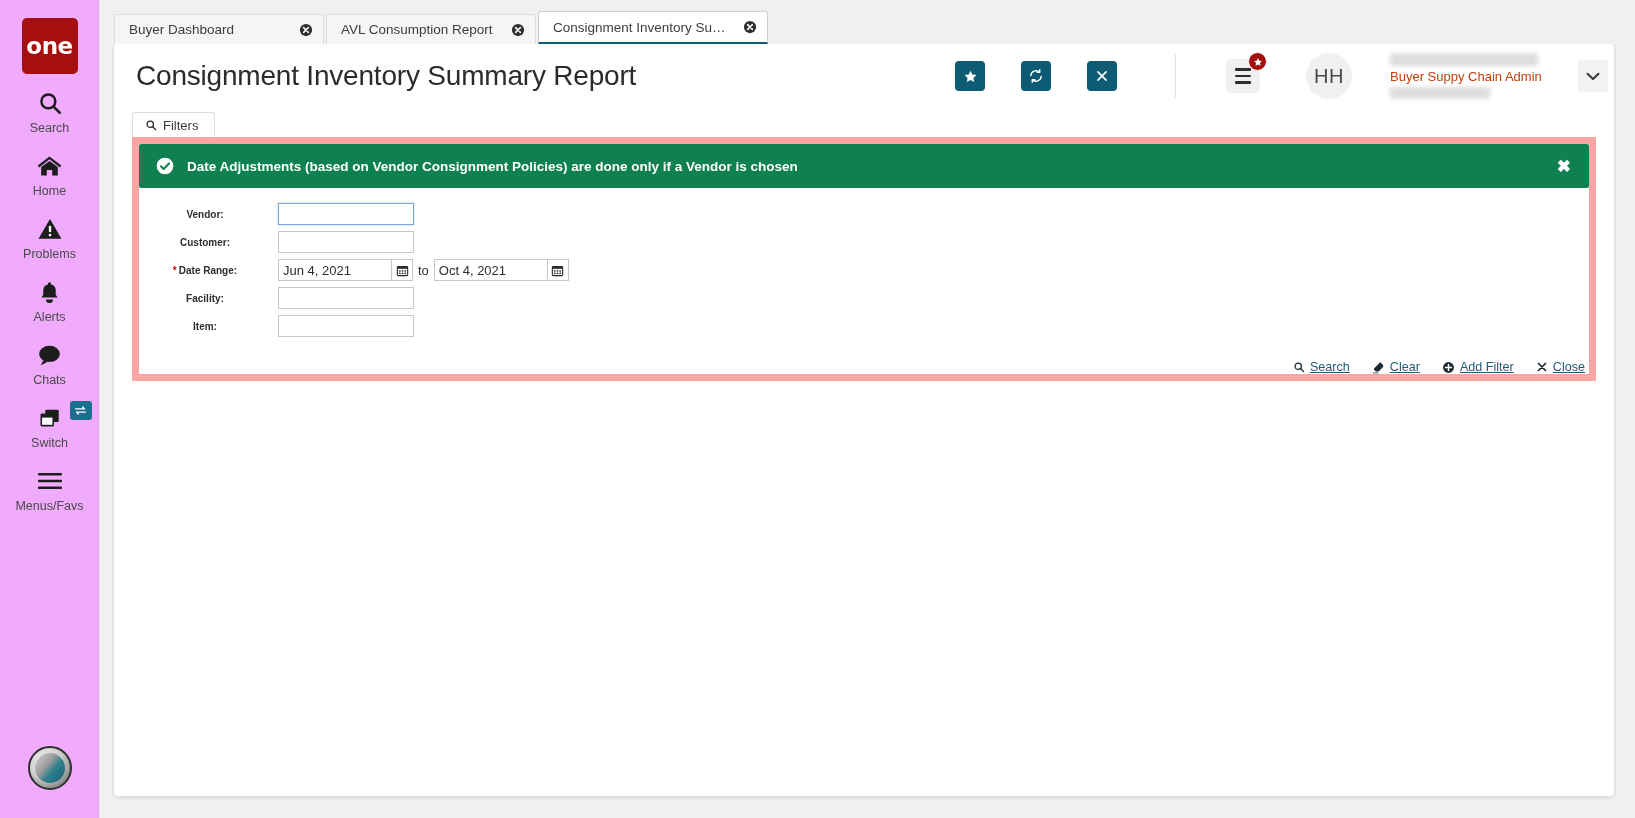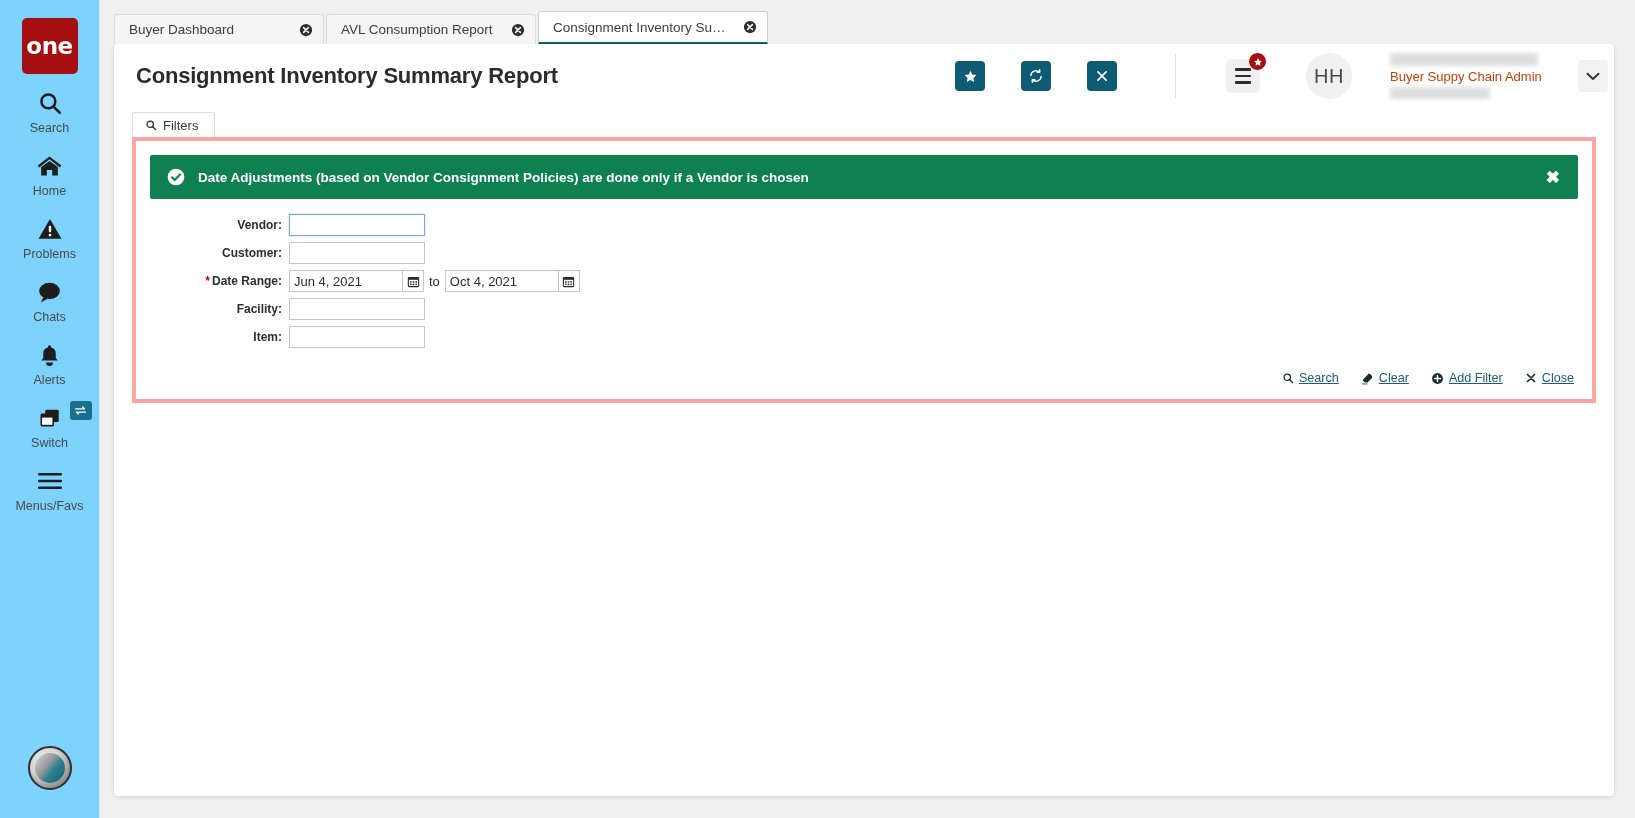--- a/index.html
+++ b/index.html
@@ -7,21 +7,21 @@
     width: 1635px; height: 818px;
     font-family: "Liberation Sans", sans-serif;
     background: #f0f0f0;
     overflow: hidden;
   }
   .app { position: relative; width: 1635px; height: 818px; display: flex; }
 
   
   .leftnav {
     width: 100px; height: 818px;
-    background: #7dd3fc;
+    background: #f0abfc;
     border-right: 1px solid #e2e2e2;
     display: flex; flex-direction: column; align-items: center;
     position: relative; flex: 0 0 100px;
     box-shadow: 2px 0 4px rgba(0,0,0,0.04);
   }
   .logo {
     width: 56px; height: 56px; margin-top: 18px;
     background: #a50f0f; border-radius: 5px;
     display: flex; align-items: center; justify-content: center;
   }
@@ -98,21 +98,21 @@
     box-shadow: 0 1px 4px rgba(0,0,0,0.14);
     overflow: hidden;
   }
 
   
   .pagehead {
     height: 64px; display: flex; align-items: center;
     padding: 0 0 0 22px; position: relative;
   }
   .pagetitle {
-    font-size: 22px; font-weight: 700; color: #2b2b2b;
+    font-size: 28px; font-weight: 400; color: #2b2b2b;
     font-family: "Liberation Sans", sans-serif; letter-spacing: -0.2px; text-align: center;
   }
   .headright {
     margin-left: auto; display: flex; align-items: center; height: 64px;
     padding-right: 6px;
     gap: 28px;
   }
   .sqbtn {
     width: 30px; height: 30px; border-radius: 4px; background: #0e5c74;
     display: flex; align-items: center; justify-content: center;
@@ -157,39 +157,39 @@
   .filtwrap { padding: 0 18px; margin-top: 4px; }
   .tabstrip { display: flex; align-items: center; height: 25px; }
   .ftab {
     height: 25px; padding: 0 16px 0 12px;
     border: 1px solid #dcdcdc; border-bottom: none;
     background: #fff; border-radius: 3px 3px 0 0;
     display: flex; align-items: center; gap: 6px; cursor: pointer;
   }
   .ftab span { font-size: 13px; color: #3a3a3a; }
   .filtbody {
-    border: 4px solid #fca5a5; padding: 14px; min-height: 205px;
+    border: 7px solid #fca5a5; min-height: 205px;
     background: #fff; position: relative;
   }
   .alert {
     background: #0f8050; height: 44px; border-radius: 2px;
     display: flex; align-items: center; padding: 0 16px;
     color: #fff; position: relative;
   }
   .alert .amsg { font-size: 13.5px; font-weight: 700; margin-left: 12px; }
   .alert .aclose {
     position: absolute; right: 18px; top: 50%; transform: translateY(-50%);
     cursor: pointer; font-size: 17px; font-weight: 700; line-height: 1; color: #fff;
   }
 
   .fields { padding-top: 14px; }
   .frow { display: flex; align-items: center; height: 24px; margin-bottom: 4px; }
   .flabel {
-    width: 139px; text-align: right; padding-right: 7px;
-    font-size: 12px; font-weight: 700; color: #2e2e2e;
+    width: 139px; text-align: center; padding-right: 7px;
+    font-size: 10px; font-weight: 700; color: #2e2e2e;
   }
   .req { color: #cc0000; font-weight: 700; margin-right: 2px; }
   .finput {
     width: 136px; height: 22px; border: 1px solid #c6c6c6; background: #fff;
     font-size: 13px; padding: 0 5px; color: #2e2e2e;
     font-family: "Liberation Sans", sans-serif;
   }
   .finput.focused { border: 1px solid #7aa7d9; box-shadow: 0 0 2px rgba(100,150,210,0.5); }
   .datewrap { display: flex; align-items: center; }
   .dateinput {
@@ -250,36 +250,36 @@
           <path d="M12 2.8L1.4 21h21.2z"></path>
           <rect x="10.9" y="9" width="2.2" height="6" fill="#fff" rx="1"></rect>
           <circle cx="12" cy="17.6" r="1.25" fill="#fff"></circle>
         </svg>
       </span>
       <span class="nav-lbl">Problems</span>
     </div>
 
     <div class="nav-item">
       <span class="nav-ico">
+        <svg width="25" height="25" viewBox="0 0 24 24" fill="#1d1d1d">
+          <path d="M12 2.2a1.5 1.5 0 011.5 1.5v.6a6 6 0 014.5 5.8v4.1l1.8 2.6H4.2L6 14.2v-4.1a6 6 0 014.5-5.8v-.6A1.5 1.5 0 0112 2.2z"></path>
+          <path d="M8.6 18.6h6.8a3.4 3.4 0 01-6.8 0z"></path>
+        </svg>
+      </span>
+      <span class="nav-lbl">Alerts</span>
+    </div>
+
+    <div class="nav-item">
+      <span class="nav-ico">
         <svg width="27" height="27" viewBox="0 0 24 24" fill="#1d1d1d">
           <ellipse cx="12" cy="10.6" rx="9.2" ry="7.2"></ellipse>
           <path d="M6.6 16.2l-2.4 4.6 6.2-3.2z"></path>
         </svg>
       </span>
       <span class="nav-lbl">Chats</span>
-    </div>
-
-    <div class="nav-item">
-      <span class="nav-ico">
-        <svg width="25" height="25" viewBox="0 0 24 24" fill="#1d1d1d">
-          <path d="M12 2.2a1.5 1.5 0 011.5 1.5v.6a6 6 0 014.5 5.8v4.1l1.8 2.6H4.2L6 14.2v-4.1a6 6 0 014.5-5.8v-.6A1.5 1.5 0 0112 2.2z"></path>
-          <path d="M8.6 18.6h6.8a3.4 3.4 0 01-6.8 0z"></path>
-        </svg>
-      </span>
-      <span class="nav-lbl">Alerts</span>
     </div>
 
     <div class="nav-item">
       <span class="nav-ico">
         <svg width="27" height="27" viewBox="0 0 24 24" fill="#1d1d1d">
           <rect x="8.2" y="4.2" width="12" height="11" rx="1.3"></rect>
           <rect x="4" y="7.6" width="12" height="11.4" rx="1.3"></rect>
           <rect x="5.4" y="11.2" width="9.2" height="6.4" fill="#fff"></rect>
         </svg>
       </span>

